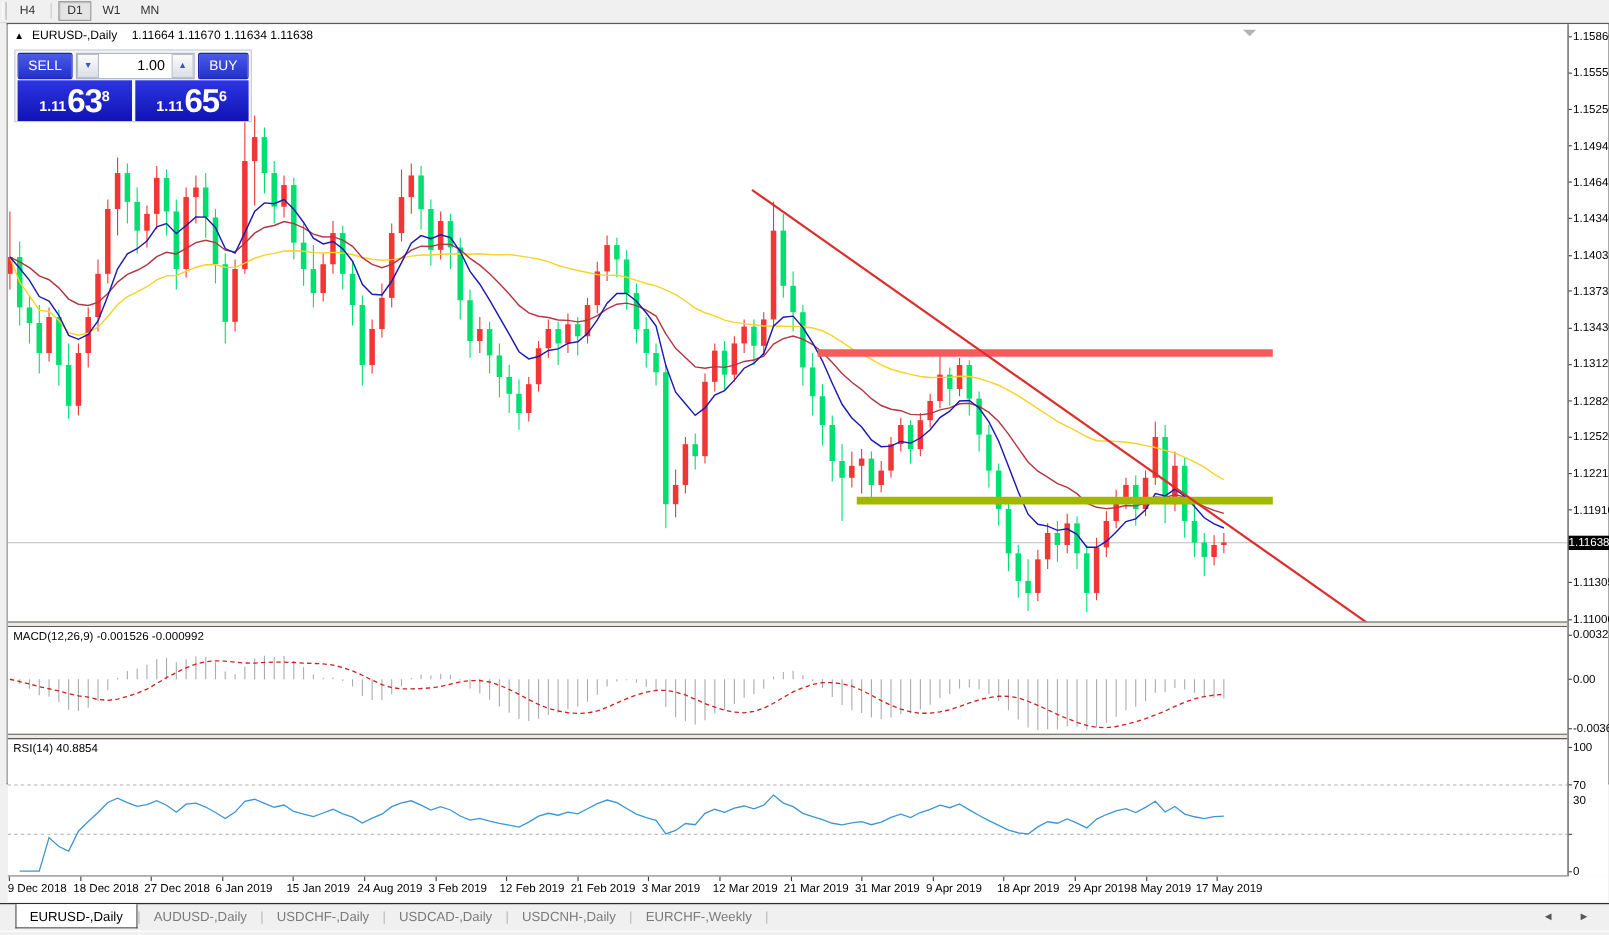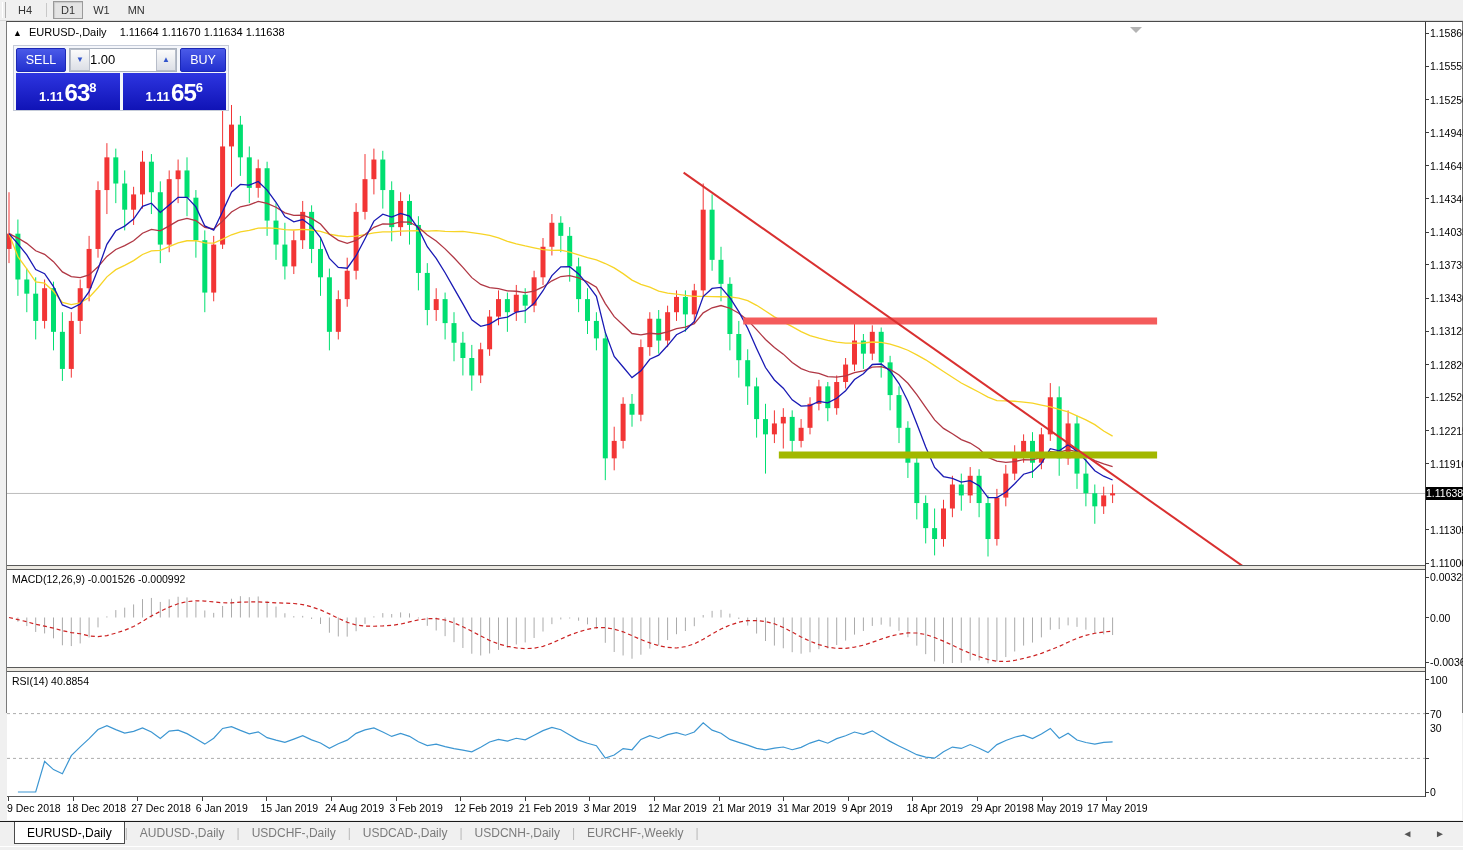--- a/index.html
+++ b/index.html
@@ -42,27 +42,27 @@
   
   #trade-widget { position:absolute; left:6px; top:23px; width:216px; height:66px;
     background:#f4f6fb; border:1px solid #c5cbd8; padding:2px; }
   #tw-row1 { display:flex; height:24px; }
   .tw-btn { color:#fff; font-size:12.5px; font-weight:normal; text-align:center; line-height:22px;
     background:linear-gradient(#4a5ae8,#2230cf); border:1px solid #1b28b5; border-radius:2px; cursor:pointer; }
   #sell-btn { width:50px; } #buy-btn { width:46px; }
   #vol-box { flex:1; display:flex; margin:0 3px; border:1px solid #aab2bf; background:#fff; }
   .spin-btn { width:20px; background:linear-gradient(#fbfbfb,#dcdfe6); border:1px solid #b7bdc9;
     font-size:8px; color:#3355cc; text-align:center; line-height:20px; cursor:pointer; }
-  #vol-value { flex:1; font-size:13px; color:#000; text-align:left; padding:3px 6px 0 0; }
+  #vol-value { flex:1; font-size:13px; color:#000; text-align:right; padding:3px 6px 0 0; }
   #tw-row2 { display:flex; height:37px; margin-top:1px; }
   .price-box { width:104px; background:linear-gradient(#2d35e0,#1013b6); color:#fff;
     display:flex; align-items:flex-end; justify-content:center; padding-bottom:3px; cursor:pointer; }
   .price-box + .price-box { margin-left:3px; }
   .pb-small { font-size:13px; font-weight:bold; margin-right:1px; line-height:20px; }
-  .pb-big { font-size:24px; font-weight:bold; line-height:28px; letter-spacing:-1px; }
+  .pb-big { font-size:30px; font-weight:bold; line-height:28px; letter-spacing:-1px; }
   .pb-sup { font-size:13px; font-weight:bold; line-height:30px; align-self:flex-start; }
 
   
   #tabbar { position:absolute; left:0; top:821px; width:1463px; height:25px;
     background:#f0f0f0; border-top:1px solid #1a1a1a; display:flex; align-items:flex-start; }
   .chart-tab { font-size:12px; color:#7a7a7a; padding:4px 12px 3px; white-space:nowrap; cursor:pointer; }
   .chart-tab.active { background:#fff; color:#000; border:1px solid #4a4a4a; border-top:none; margin-left:14px; }
   .tab-sep { color:#b8b8b8; font-size:12px; padding-top:4px; }
   #tab-scroll { position:absolute; right:8px; top:6px; font-size:10px; color:#555; letter-spacing:10px; cursor:pointer; }
   #status-strip { position:absolute; left:0; top:846px; width:1463px; height:4px; background:#f0f0f0; border-top:1px solid #ffffff; }

